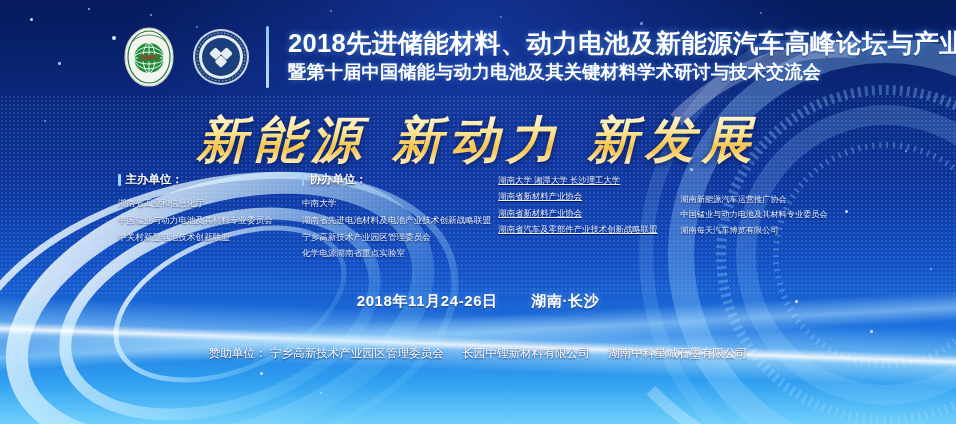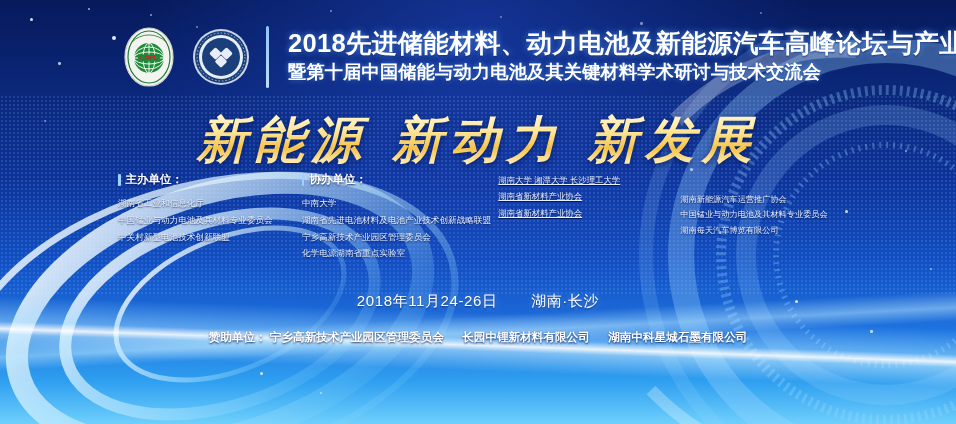--- a/index.html
+++ b/index.html
@@ -96,30 +96,30 @@
     font-size:8.6px;line-height:1.95;color:#e7f1ff;white-space:nowrap;
     text-shadow:0 1px 1.5px rgba(0,10,60,.75);
   }
   .col.c4 .col-item{font-size:8.2px;}
   .col.c3 .col-item{font-size:8.4px;text-decoration:underline;}
   .spacer-head{height:19.5px;}
 
   
   .date-line{
     position:absolute;left:0;right:0;top:292px;text-align:center;
-    font-size:15px;font-weight:normal;color:#ffffff;letter-spacing:.6px;
+    font-size:15px;font-weight:bold;color:#ffffff;letter-spacing:.6px;
     white-space:nowrap;
     text-shadow:0 0 6px rgba(110,180,255,.8),0 1px 2px rgba(0,15,70,.8);
   }
   .date-gap{display:inline-block;width:24px;}
 
   
   .sponsor-line{
-    position:absolute;left:0;right:0;top:330px;text-align:center;
-    font-size:11.6px;font-weight:bold;color:#ffffff;white-space:nowrap;
+    position:absolute;left:0;right:0;top:346px;text-align:center;
+    font-size:11.6px;font-weight:normal;color:#ffffff;white-space:nowrap;
     text-shadow:0 1px 2px rgba(0,15,70,.85);
   }
   .sp-gap{display:inline-block;width:12px;}
 </style>
 </head>
 <body>
 
 <div class="banner">
 
   <div class="dotgrid"></div>
@@ -241,20 +241,21 @@
       <div class="col-item">中南大学</div>
       <div class="col-item">湖南省先进电池材料及电池产业技术创新战略联盟</div>
       <div class="col-item">宁乡高新技术产业园区管理委员会</div>
       <div class="col-item">化学电源湖南省重点实验室</div>
     </div>
 
     <div class="col c3">
       <div class="col-item">湖南大学  湘潭大学  长沙理工大学</div>
       <div class="col-item">湖南省新材料产业协会</div>
       <div class="col-item">湖南省新材料产业协会</div>
+      <div class="col-item">湖南省汽车及零部件产业技术创新战略联盟</div>
     </div>
 
     <div class="col c4">
       <div class="spacer-head"></div>
       <div class="col-item">湖南新能源汽车运营推广协会</div>
       <div class="col-item">中国锰业与动力电池及其材料专业委员会</div>
       <div class="col-item">湖南每天汽车博览有限公司</div>
     </div>
   </div>
 

